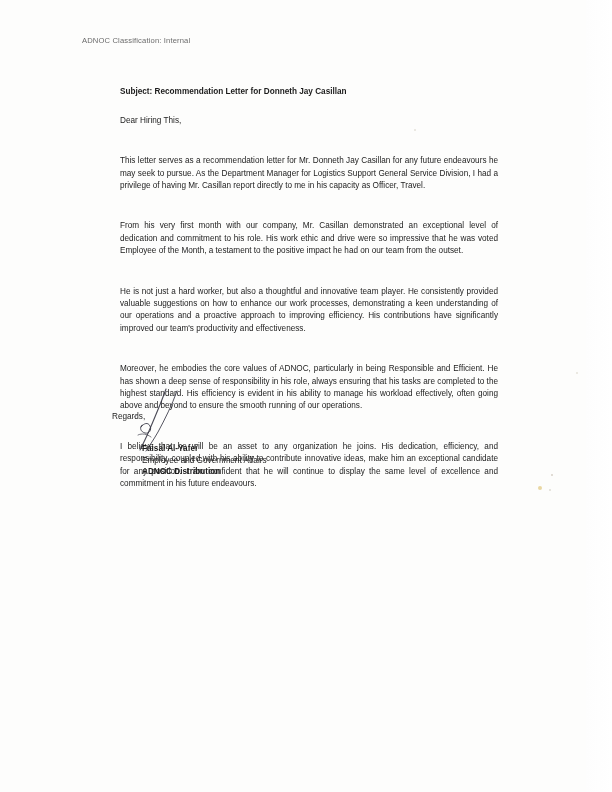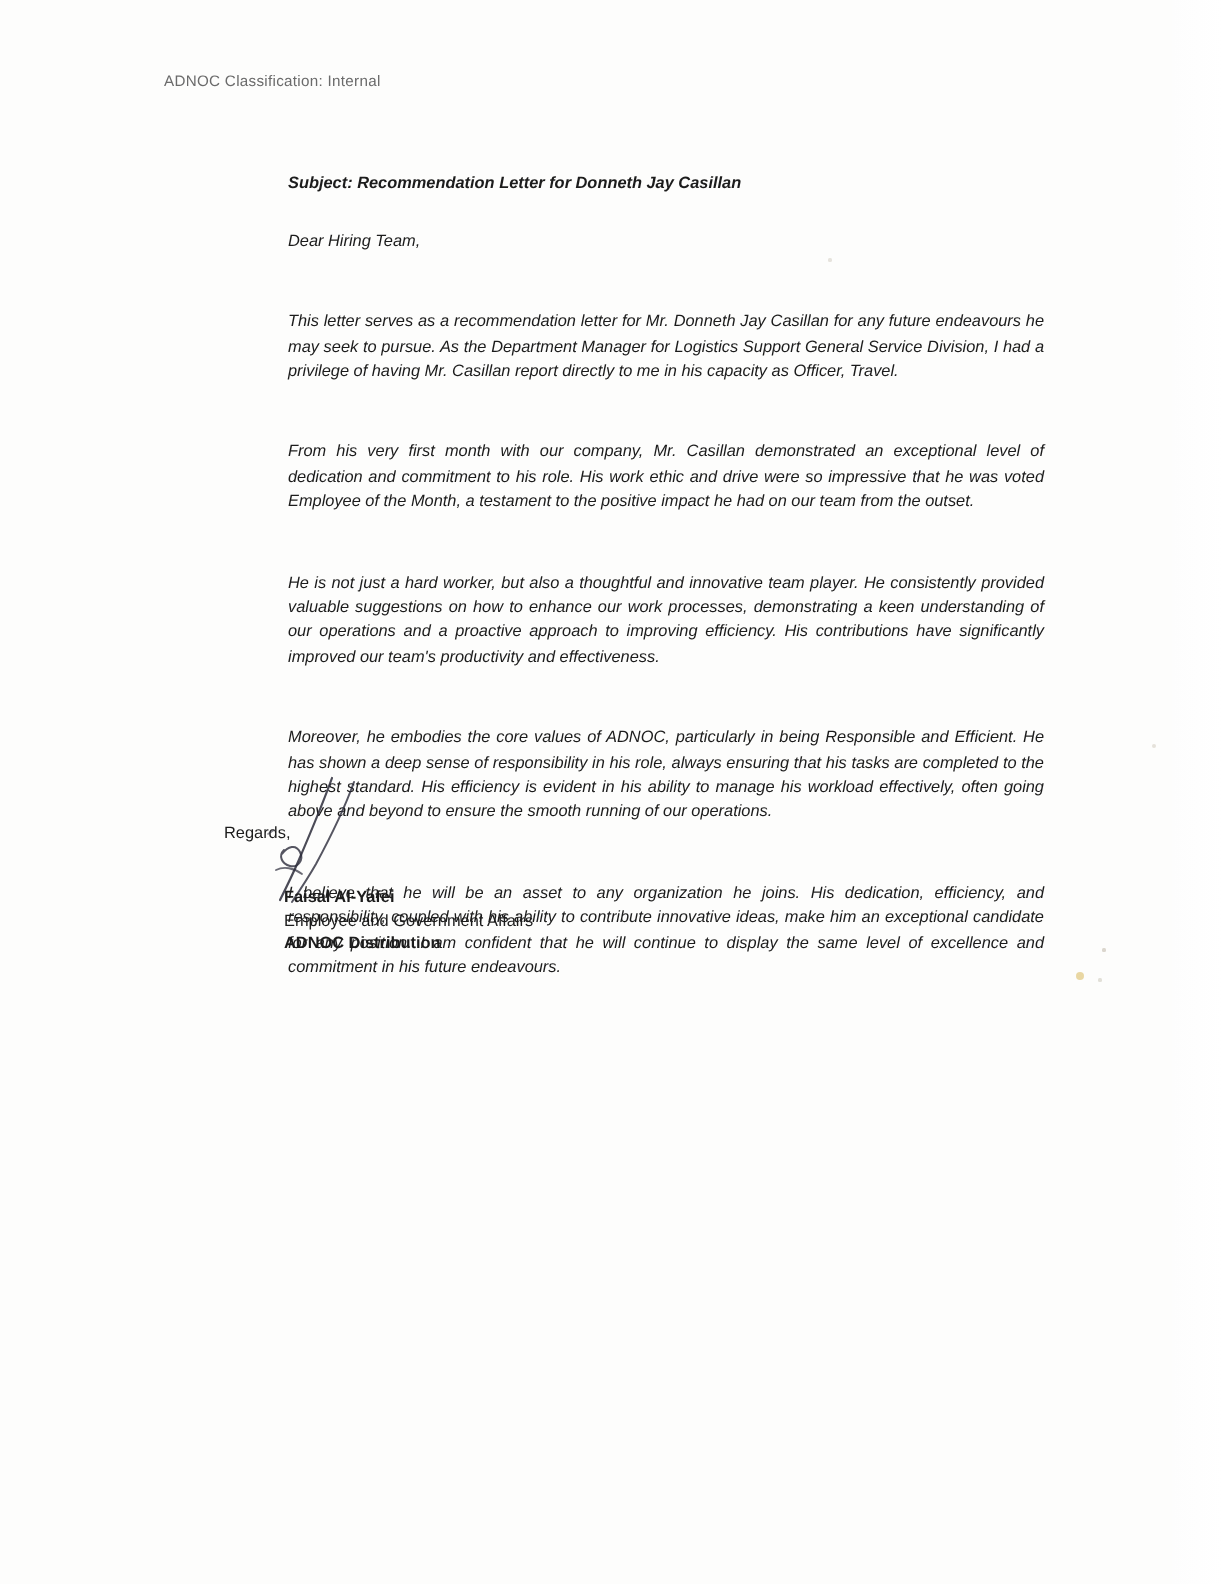--- a/index.html
+++ b/index.html
@@ -47,24 +47,23 @@
     top: 36px;
     font-size: 7.6px;
     letter-spacing: 0.15px;
     color: #6b6b6b;
     white-space: nowrap;
   }
 
   
   #letter-body {
     position: absolute;
-    left: 144px;
+    left: 120px;
     top: 86px;
     width: 378px;
-    font-style: italic;
   }
 
   .meta-line {
     font-size: 8.2px;
     font-weight: bold;
     color: #1c1c1c;
     line-height: 12.2px;
     white-space: nowrap;
   }
   .meta-line .meta-key {
@@ -145,21 +144,21 @@
   <div id="classification">ADNOC Classification: Internal</div>
 
   <div id="letter-body">
 
     <div class="meta-line">
       <span class="meta-key">Subject:</span>
       <span>Recommendation Letter for Donneth Jay Casillan</span>
     </div>
 
 
-    <div id="salutation">Dear Hiring Team,</div>
+    <div id="salutation">Dear Hiring This,</div>
 
     <p class="para">This letter serves as a recommendation letter for Mr. Donneth Jay Casillan for any future endeavours he may seek to pursue. As the Department Manager for Logistics Support General Service Division, I had a privilege of having Mr. Casillan report directly to me in his capacity as Officer, Travel.</p>
     <p class="para">From his very first month with our company, Mr. Casillan demonstrated an exceptional level of dedication and commitment to his role. His work ethic and drive were so impressive that he was voted Employee of the Month, a testament to the positive impact he had on our team from the outset.</p>
     <p class="para">He is not just a hard worker, but also a thoughtful and innovative team player. He consistently provided valuable suggestions on how to enhance our work processes, demonstrating a keen understanding of our operations and a proactive approach to improving efficiency. His contributions have significantly improved our team's productivity and effectiveness.</p>
     <p class="para">Moreover, he embodies the core values of ADNOC, particularly in being Responsible and Efficient. He has shown a deep sense of responsibility in his role, always ensuring that his tasks are completed to the highest standard. His efficiency is evident in his ability to manage his workload effectively, often going above and beyond to ensure the smooth running of our operations.</p>
     <p class="para">I believe that he will be an asset to any organization he joins. His dedication, efficiency, and responsibility, coupled with his ability to contribute innovative ideas, make him an exceptional candidate for any position. I am confident that he will continue to display the same level of excellence and commitment in his future endeavours.</p>
   </div>
 
   <div id="signoff-area">
     <div id="regards">Regards,</div>

